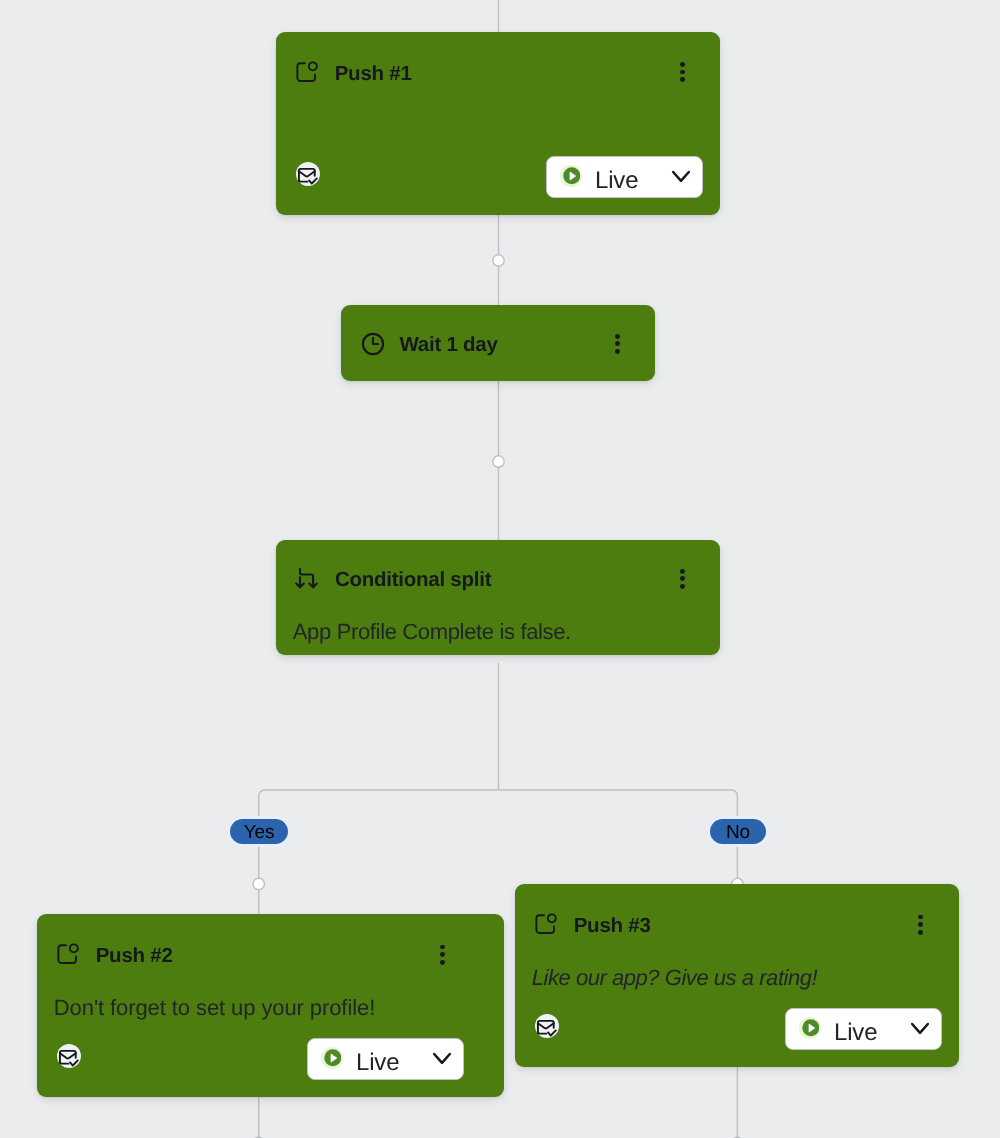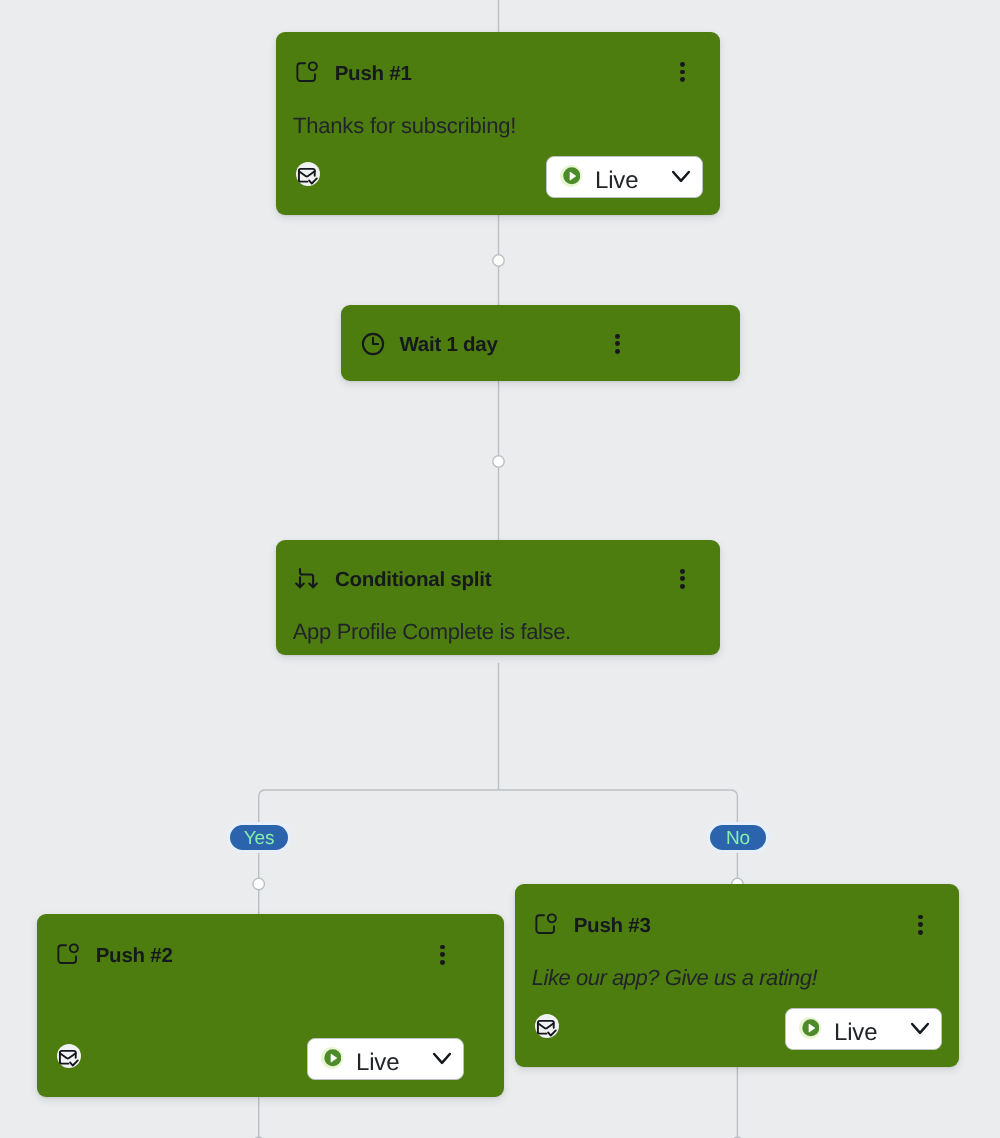--- a/index.html
+++ b/index.html
@@ -49,23 +49,23 @@
   }
   .status-dot{position:absolute;left:13.2px;top:8.2px;width:22px;height:22px;border-radius:50%;
               background:#e8f5d2;display:flex;align-items:center;justify-content:center;}
   .status-label{position:absolute;left:47.6px;top:11.8px;font-size:24px;color:#21252a;
                 letter-spacing:-0.1px;line-height:1;transform:translateZ(0);}
   .chev{position:absolute;left:124.2px;top:9.2px;display:block;}
 
   
   .pill{
     position:absolute;display:flex;align-items:center;justify-content:center;
-    height:25px;border-radius:13px;background:#2b64ac;color:#86efac;padding-top:2px;
+    height:25px;border-radius:13px;background:#2b64ac;color:#000000;padding-top:2px;
     font-size:19px;letter-spacing:-0.1px;line-height:1;box-sizing:border-box;
-    box-shadow:0 0 0 3px #e7effb;cursor:pointer;transform:translateZ(0);margin-top:6px;
+    box-shadow:0 0 0 3px #e7effb;cursor:pointer;transform:translateZ(0);
   }
 </style>
 </head>
 <body>
 
 <div id="canvas">
 
   <svg class="edges" viewBox="0 0 1000 1138">
     <g fill="none" stroke="#bcc0c4" stroke-width="1.4">
       <path d="M498.5 0 V32"></path>
@@ -91,21 +91,20 @@
         <path d="M9.81 2.44H4.9A3.4 3.4 0 0 0 1.5 5.84V18.48A3.4 3.4 0 0 0 4.9 21.88H17.32A3.4 3.4 0 0 0 20.72 18.48V14.55"></path>
         <circle cx="18.37" cy="5.84" r="4.37"></circle>
       </svg>
     </span>
     <span class="node-title" style="left:58.7px;top:31.6px;">Push #1</span>
     <span class="kebab" style="left:395.7px;top:29.9px;">
         <i></i>
         <i></i>
         <i></i>
       </span>
-    <span class="node-body" style="left:16.9px;top:83.1px;">Thanks for subscribing!</span>
     <span class="chan-icon" style="left:19.5px;top:130px;">
       <svg width="23" height="23" viewBox="0 0 24 24" fill="none" stroke="#15181c" stroke-width="2.0" stroke-linecap="round" stroke-linejoin="round">
         <path d="M18.49 11.2V5.8a1.8 1.8 0 0 0-1.8-1.8H3.8A1.8 1.8 0 0 0 2 5.8v9.77a1.8 1.8 0 0 0 1.8 1.8h7.1"></path>
         <path d="m18.49 6.6-7.36 5.16a1.6 1.6 0 0 1-1.83 0L2 6.6"></path>
         <path d="m12.6 16.1 2.85 3.24 5.23-5.35"></path>
       </svg>
     </span>
     <span class="status-select" style="left:270.3px;top:124px;width:156.7px;height:41.9px;">
       <span class="status-dot">
         <svg width="17.6" height="17.6" viewBox="0 0 24 24">
@@ -115,21 +114,21 @@
       </span>
       <span class="status-label">Live</span>
       <span class="chev">
         <svg width="20" height="20" viewBox="0 0 24 24" fill="none" stroke="#15181c" stroke-width="3.0" stroke-linecap="round" stroke-linejoin="round">
             <path d="m2.6 7.2 9.4 10.6 9.4-10.6"></path>
           </svg>
       </span>
     </span>
   </div>
 
-  <div class="card" style="left:341px;top:305px;width:362px;height:76px;padding-left:37px;">
+  <div class="card" style="left:341px;top:305px;width:314px;height:76px;">
     <span class="node-icon" style="left:19.6px;top:27.3px;">
       <svg width="24" height="24" viewBox="0 0 24 24" fill="none" stroke="#15181c" stroke-width="2.1" stroke-linecap="round" stroke-linejoin="round">
         <circle cx="12" cy="12" r="10.1"></circle>
           <path d="M12 5.9V12h5.1"></path>
       </svg>
     </span>
     <span class="node-title" style="left:58.5px;top:29.8px;">Wait 1 day</span>
     <span class="kebab" style="left:265.6px;top:28.8px;">
         <i></i>
         <i></i>
@@ -161,20 +160,21 @@
         <path d="M9.81 2.44H4.9A3.4 3.4 0 0 0 1.5 5.84V18.48A3.4 3.4 0 0 0 4.9 21.88H17.32A3.4 3.4 0 0 0 20.72 18.48V14.55"></path>
         <circle cx="18.37" cy="5.84" r="4.37"></circle>
       </svg>
     </span>
     <span class="node-title" style="left:58.7px;top:31.6px;">Push #2</span>
     <span class="kebab" style="left:395.2px;top:30.6px;">
         <i></i>
         <i></i>
         <i></i>
       </span>
+    <span class="node-body" style="left:16.8px;top:83.1px;letter-spacing:-0.09px;">Don't forget to set up your profile!</span>
     <span class="chan-icon" style="left:19.5px;top:130px;">
       <svg width="23" height="23" viewBox="0 0 24 24" fill="none" stroke="#15181c" stroke-width="2.0" stroke-linecap="round" stroke-linejoin="round">
         <path d="M18.49 11.2V5.8a1.8 1.8 0 0 0-1.8-1.8H3.8A1.8 1.8 0 0 0 2 5.8v9.77a1.8 1.8 0 0 0 1.8 1.8h7.1"></path>
         <path d="m18.49 6.6-7.36 5.16a1.6 1.6 0 0 1-1.83 0L2 6.6"></path>
         <path d="m12.6 16.1 2.85 3.24 5.23-5.35"></path>
       </svg>
     </span>
     <span class="status-select" style="left:270.3px;top:124px;width:156.7px;height:41.9px;">
       <span class="status-dot">
         <svg width="17.6" height="17.6" viewBox="0 0 24 24">

